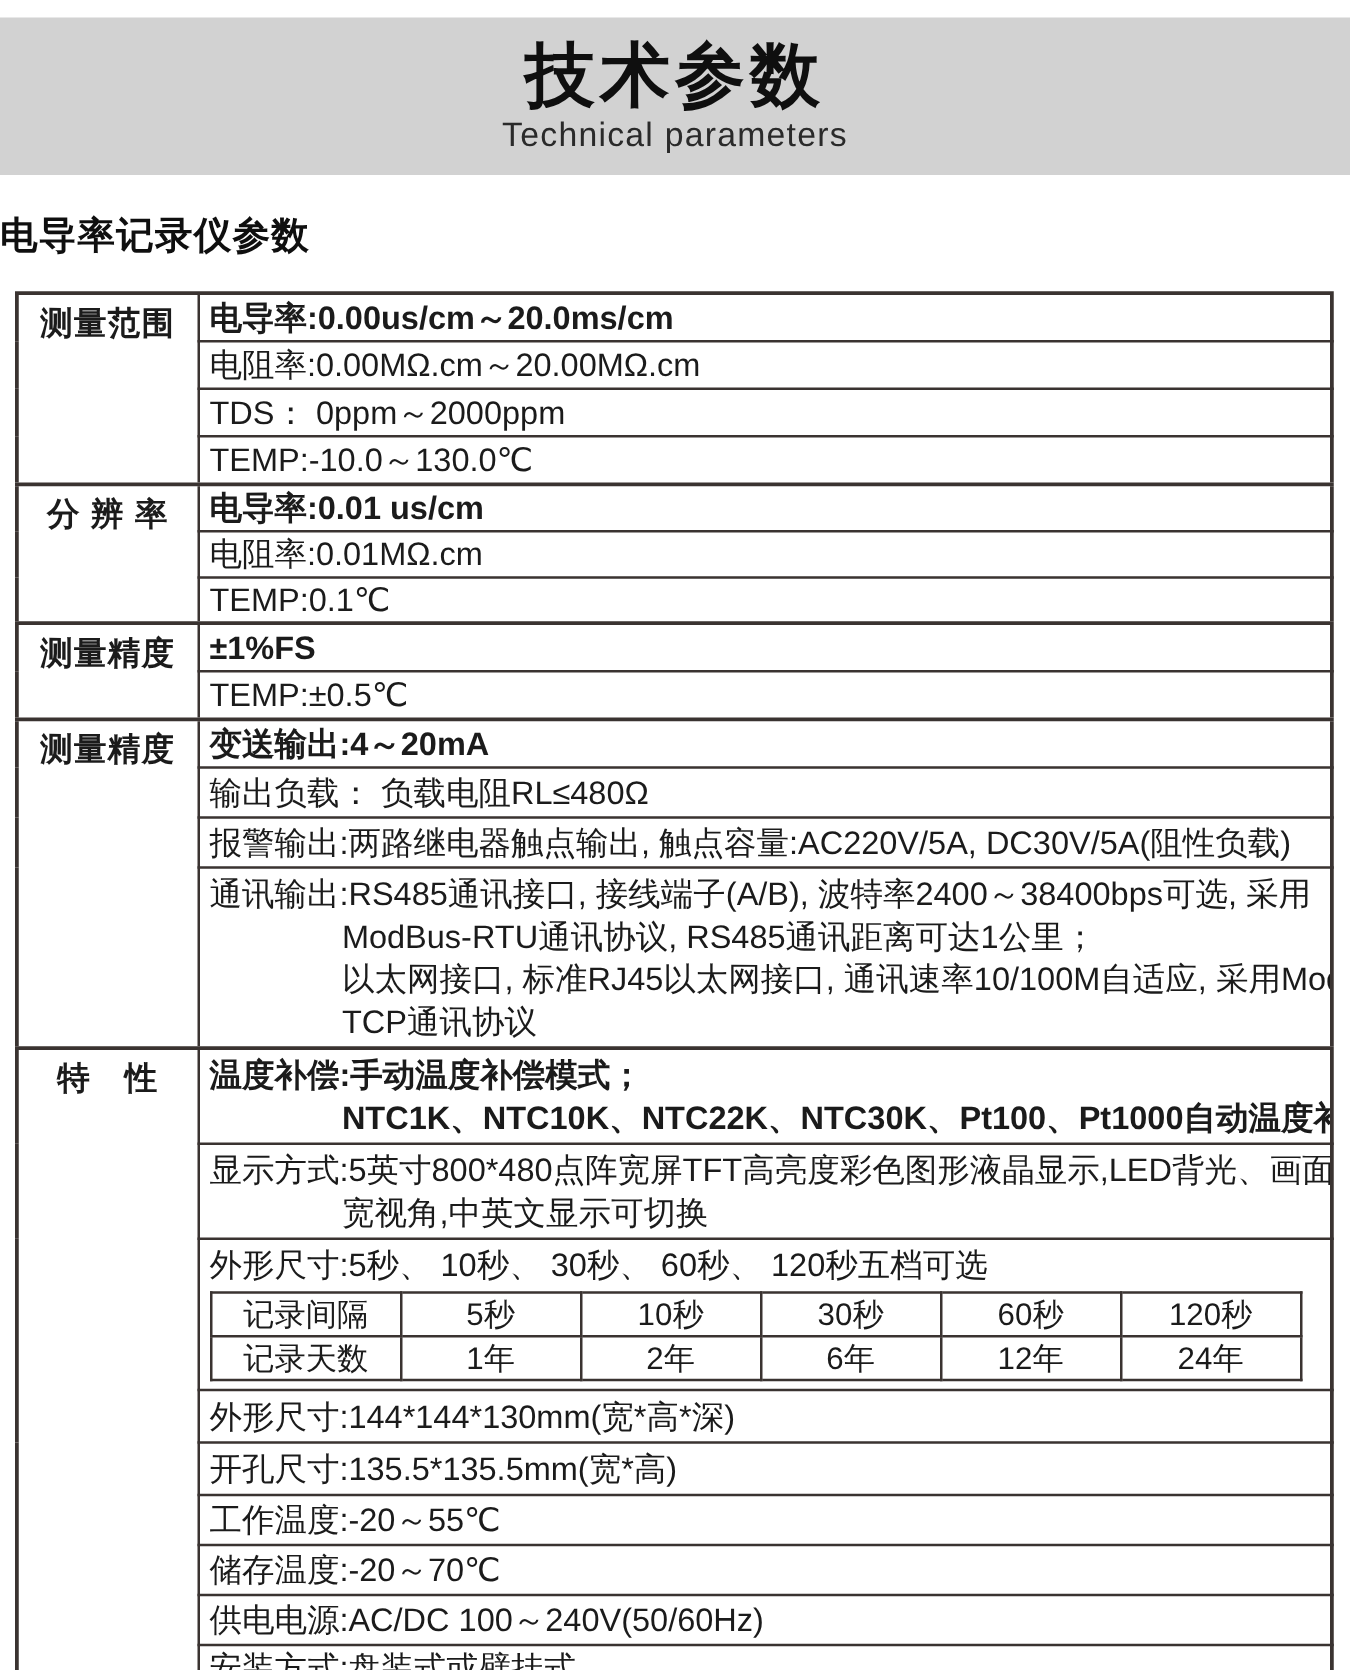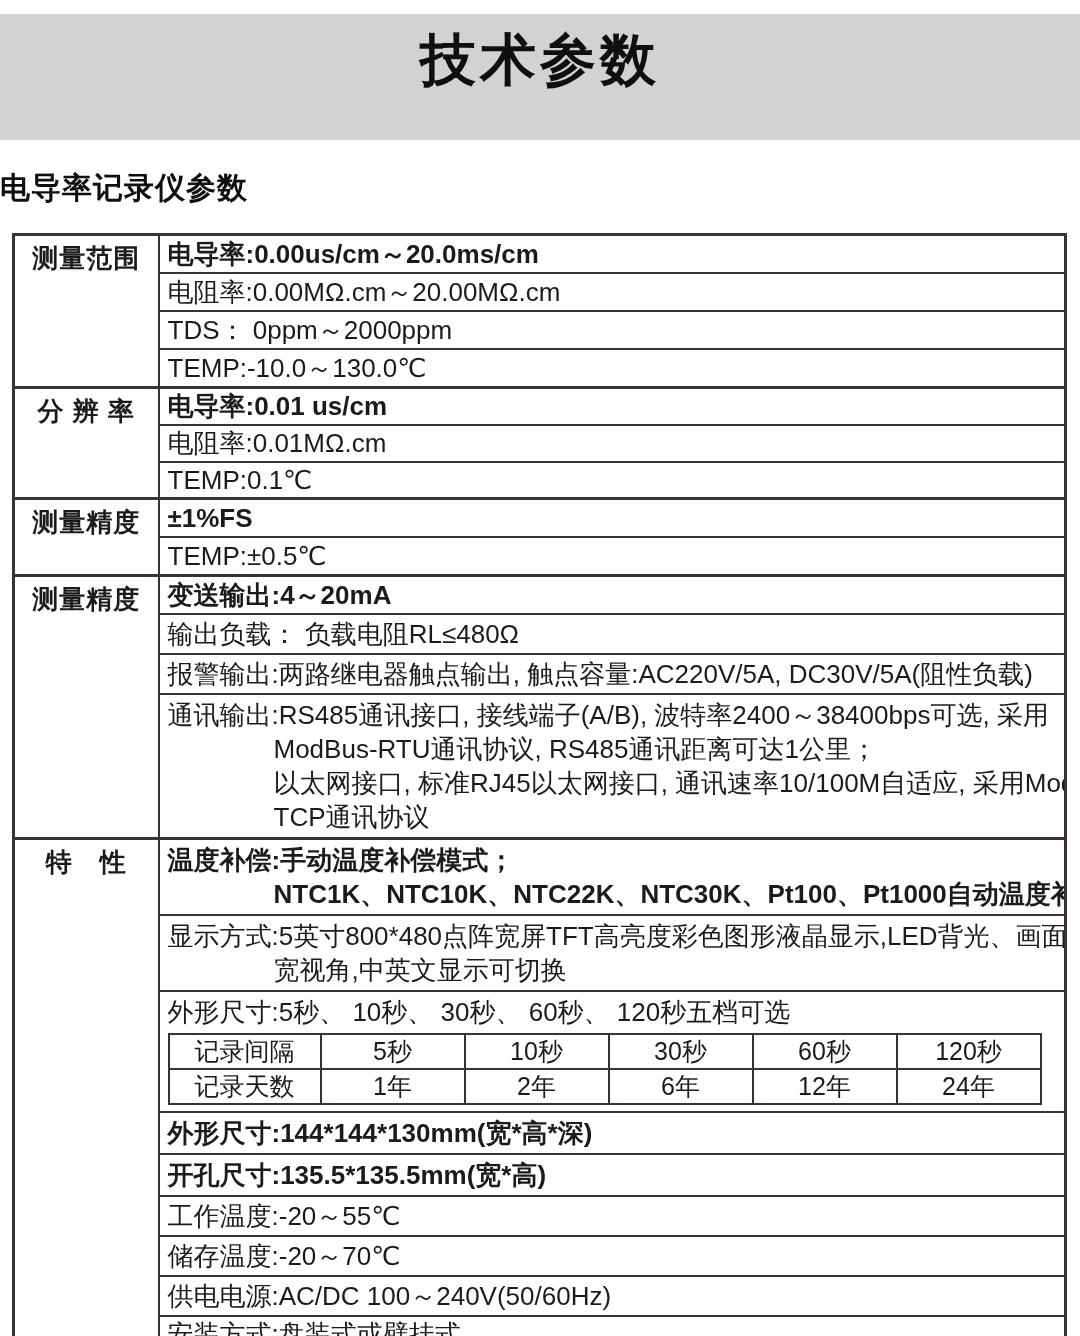--- a/index.html
+++ b/index.html
@@ -15,35 +15,36 @@
   
   .table-title{font-size:30px;font-weight:700;color:#0f0f0f;margin:28px 0 24px 0;letter-spacing:1px;}
   
   table.spec{border-collapse:collapse;table-layout:fixed;width:1055px;margin-left:12px;border:3px solid #3a3331;}
   table.spec td{border:2px solid #3a3331;font-size:26px;overflow:hidden;}
   tr.sec td{border-top:3px solid #3a3331;font-weight:bold;}
   td.label{width:145px;text-align:center;vertical-align:top;padding:5px 0 0 0;font-size:27px;letter-spacing:1px;}
   td.val{padding:0 4px 0 8px;height:36px;white-space:nowrap;}
   td.h34{height:34px;}
   td.h38{height:38px;}
-  td.h40{height:40px;font-weight:bold;}
+  td.h40{height:40px;}
   td.ml{height:auto;padding-top:3px;padding-bottom:3px;}
   .line{line-height:34px;white-space:nowrap;}
   .indent{padding-left:106px;}
   
   td.rec{height:auto;padding-top:2px;padding-bottom:6px;}
   td.rec .line{line-height:37px;}
   table.rec-table{border-collapse:collapse;table-layout:fixed;width:872px;margin:2px 0 0 0;border:2px solid #a3a3a3;}
   table.rec-table td{border:2px solid #3a3331;height:33px;text-align:center;font-size:25px;padding:0;white-space:nowrap;}
 </style>
 </head>
 <body>
 
 <div class="banner">
   <div class="banner-title">技术参数</div>
+  <div class="banner-sub">Technical parameters</div>
 </div>
 
 <div class="table-title">电导率记录仪参数</div>
 
 <table class="spec">
   <colgroup>
       <col style="width:145px">
       <col>
     </colgroup>
 

